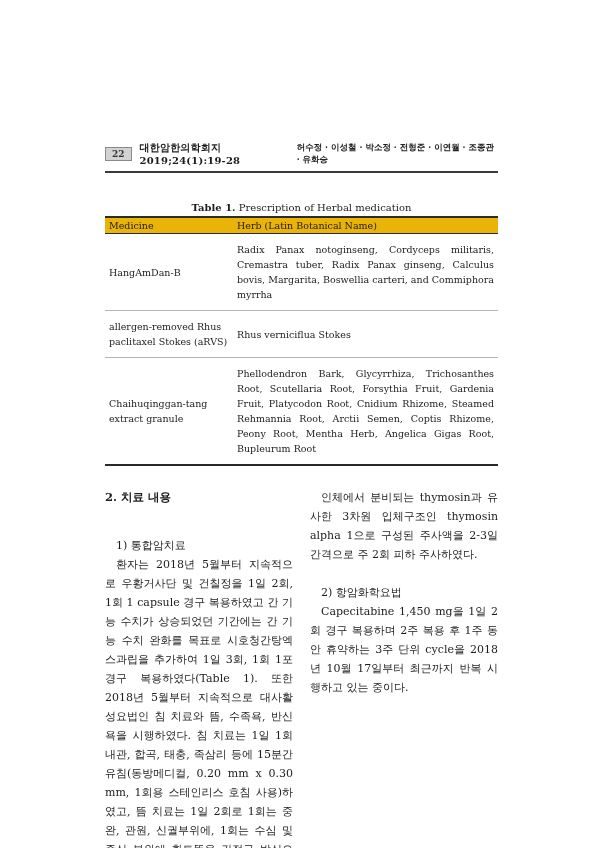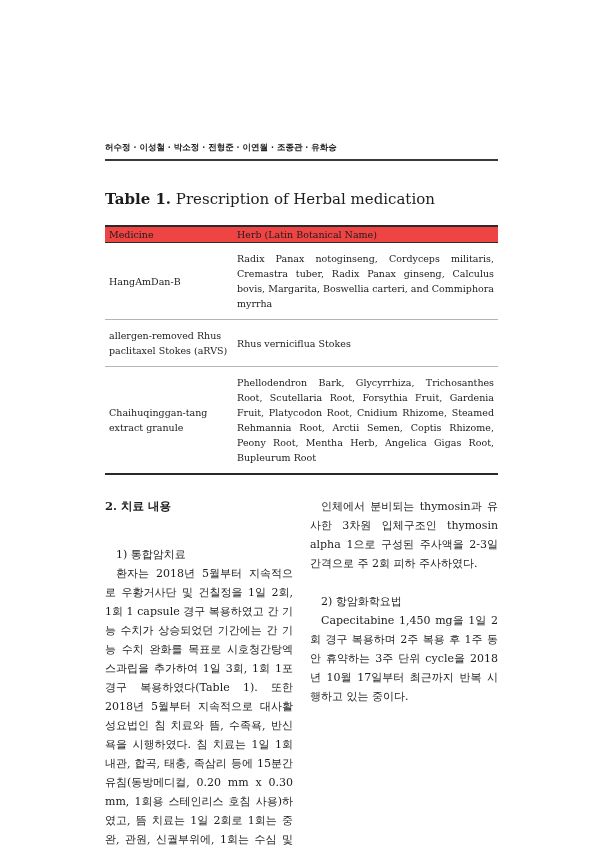--- a/index.html
+++ b/index.html
@@ -35,31 +35,31 @@
     font-size: 9px;
     font-weight: bold;
     padding: 1px 6px;
     color: #333;
   }
   .journal-title { font-size: 10px; font-weight: bold; letter-spacing: 0.2px; }
   .authors { font-size: 8.5px; font-weight: bold; color: #222; margin-top: 38px; }
 
   
   .table-block { margin-top: 29px; }
-  .table-caption { font-size: 15px; margin-bottom: 17px; }
+  .table-caption { font-size: 10px; margin-bottom: 3px; text-align: center; }
   .table-caption .cap-label { font-weight: bold; }
   table.herb-table {
     width: 100%;
     border-collapse: collapse;
     border-top: 2px solid #2a2a2a;
     border-bottom: 2px solid #2a2a2a;
     font-size: 9.5px;
   }
   table.herb-table thead th {
-    background: #ef4444;
+    background: #eab308;
     font-weight: normal;
     text-align: left;
     padding: 2px 4px;
     border-bottom: 1.5px solid #2a2a2a;
     font-size: 9.5px;
   }
   table.herb-table td {
     vertical-align: middle;
     padding: 8px 4px;
     line-height: 15px;
@@ -83,20 +83,24 @@
   .gap-lg { height: 29px; }
   .gap-md { height: 19px; }
 </style>
 </head>
 <body>
 
 <div class="page">
   <div class="content">
 
     <div class="running-head">
+      <div class="rh-left">
+        <span class="page-num-box">22</span>
+        <span class="journal-title">대한암한의학회지  2019;24(1):19-28</span>
+      </div>
       <div class="authors">허수정 · 이성철 · 박소정 · 전형준 · 이연월 · 조종관 · 유화승</div>
     </div>
 
     <div class="table-block">
       <div class="table-caption">
         <span class="cap-label">Table 1.</span>
         <span>Prescription of Herbal medication</span>
       </div>
       <table class="herb-table">
         <thead>

